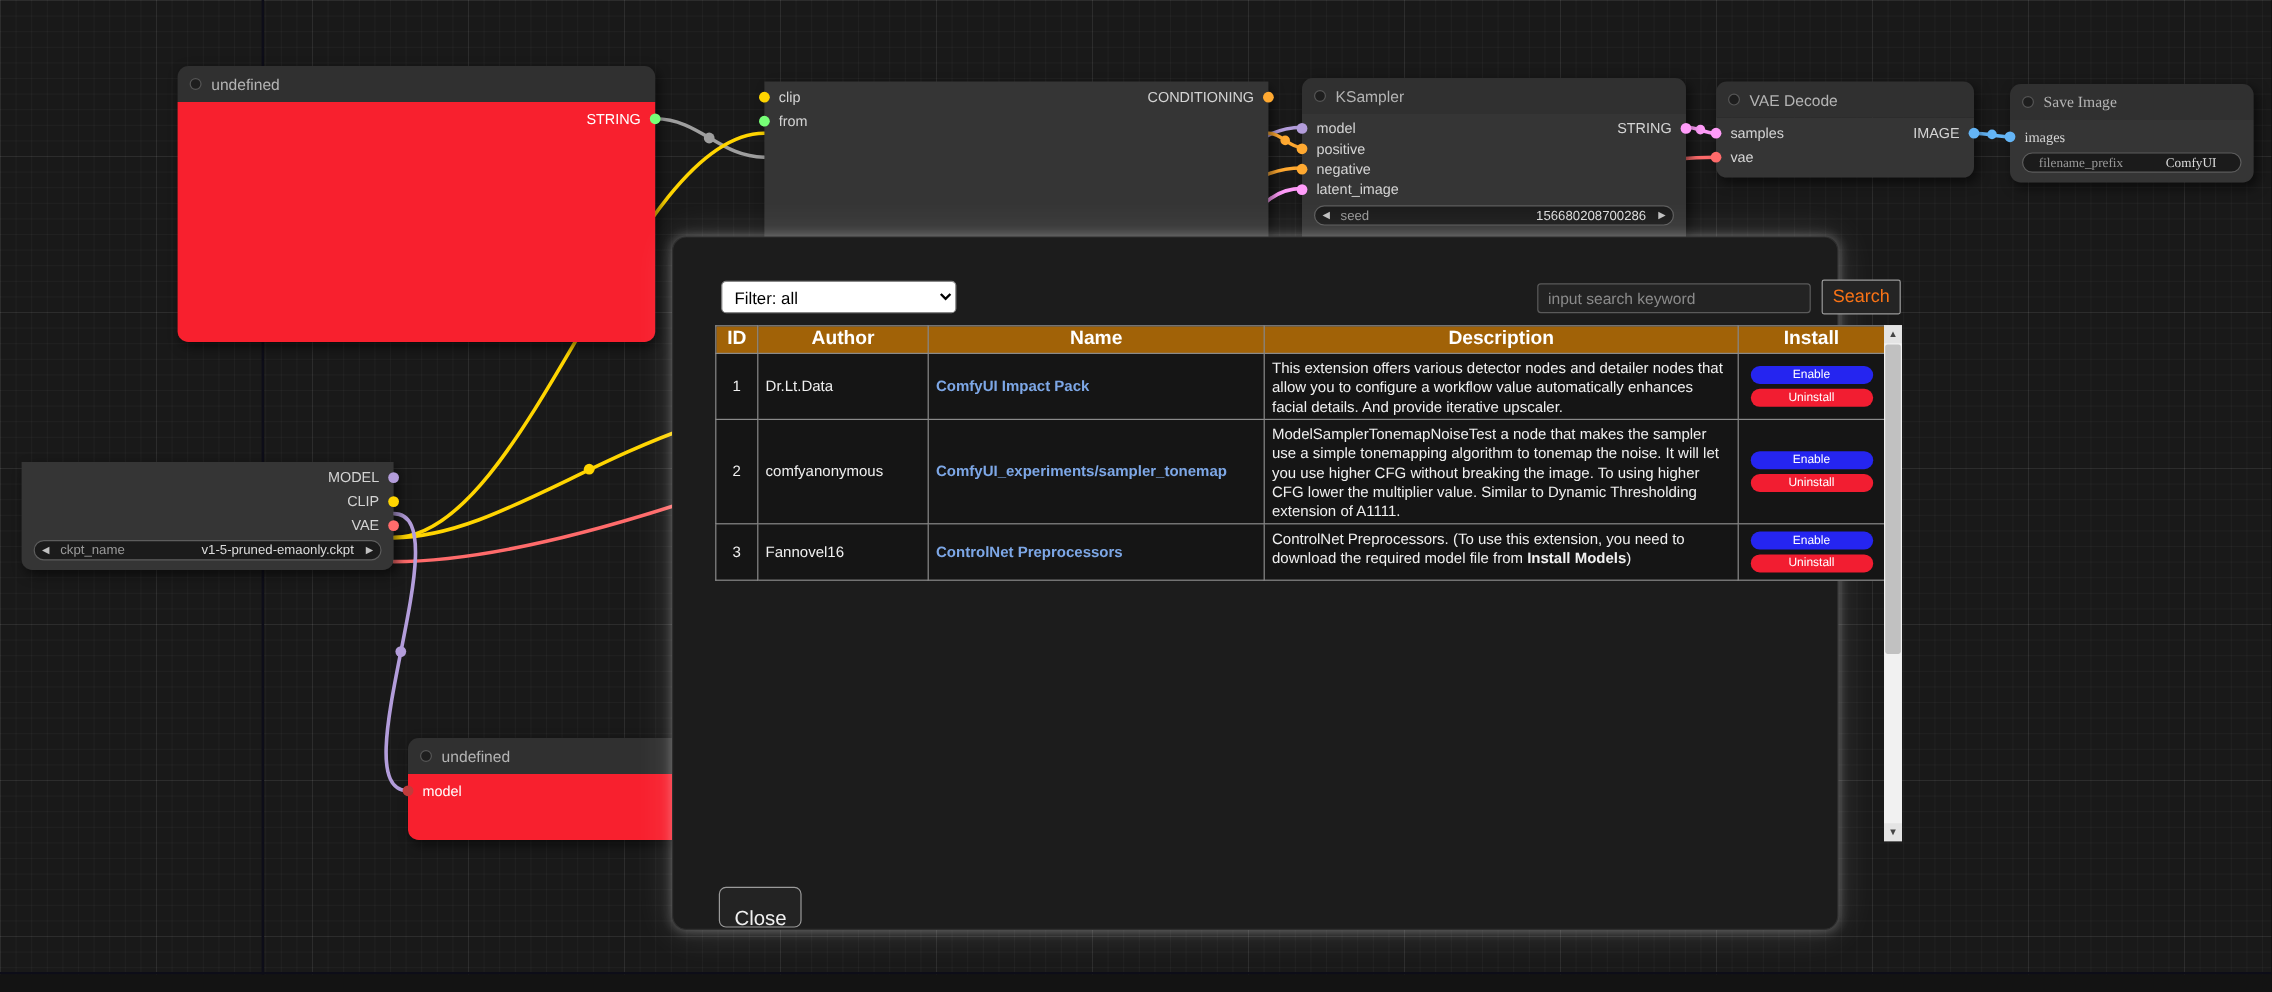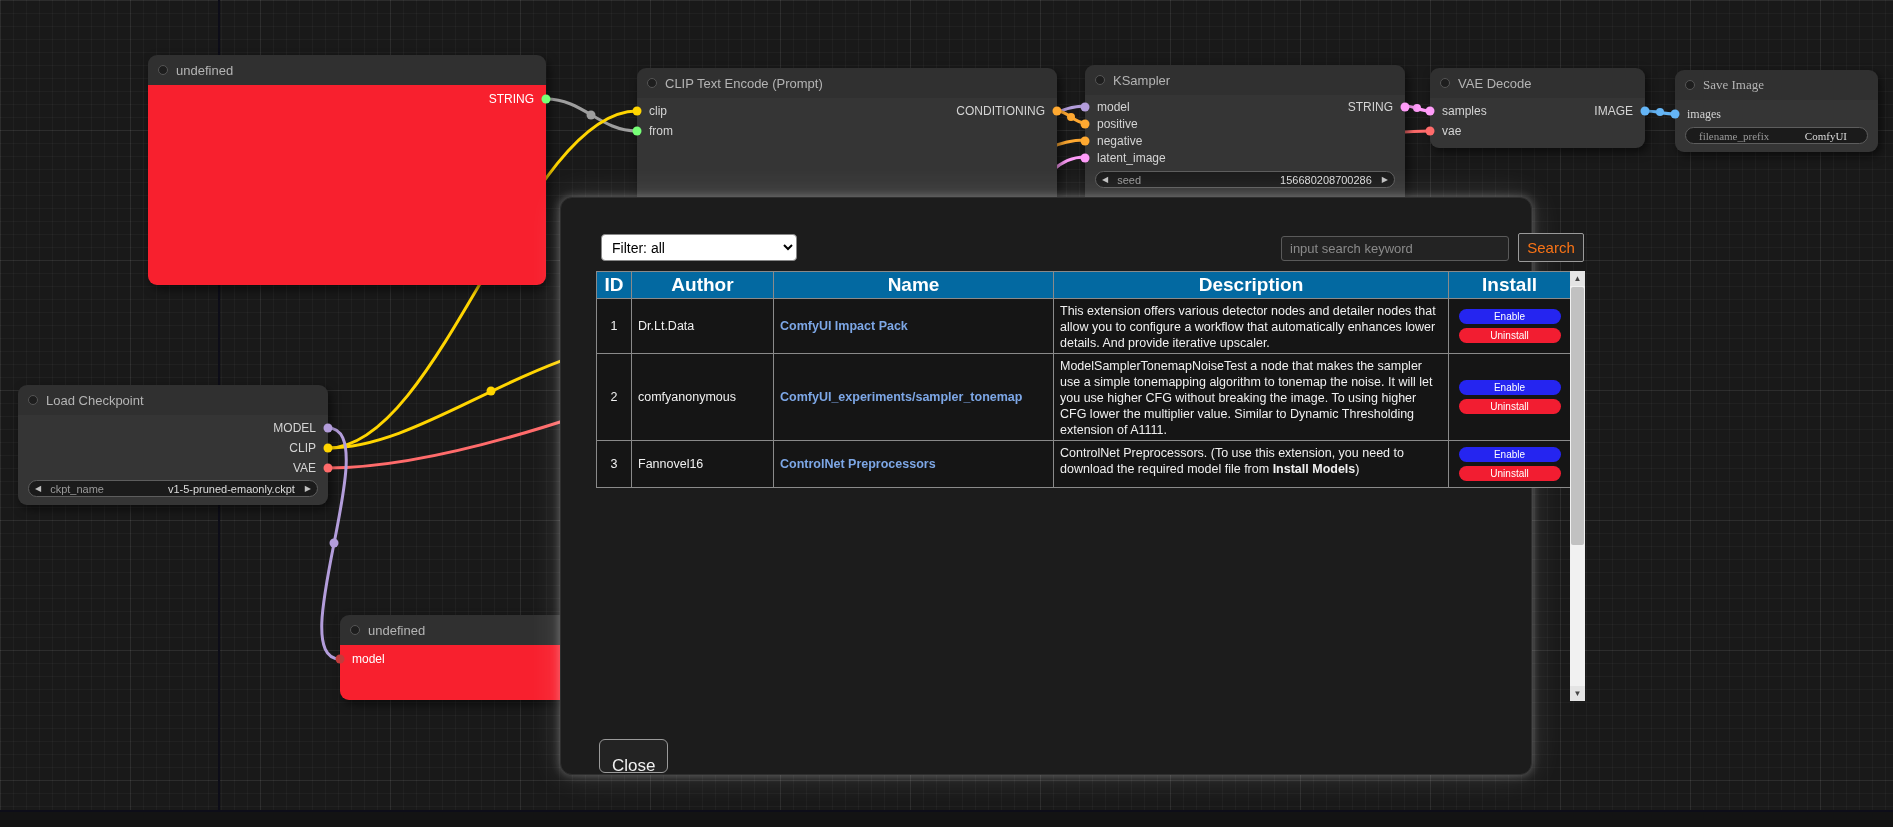--- a/index.html
+++ b/index.html
@@ -57,21 +57,21 @@
     background:#232323; border:1px solid #5a5a5a; border-radius:3px; color:#e6e6e6;
     font-size:13px; padding:0 8px; font-family:inherit; }
   .search-input::placeholder { color:#8a8a8a; }
   .search-btn { position:absolute; left:957px; top:35px; width:66px; height:29px;
     background:#242424; border:1px solid #9a9a9a; border-radius:2px; color:#f97316;
     font-size:15px; font-family:inherit; cursor:pointer; }
 
   .table-wrap { position:absolute; left:35px; top:73px; width:989px; height:430px; }
   table.ext-table { border-collapse:collapse; table-layout:fixed; width:974px;
     background:#151515; color:#f0f0f0; font-size:12.5px; }
-  .ext-table th { background:#0369a1; color:#fff; font-weight:bold; font-size:19px;
+  .ext-table th { background:#a16207; color:#fff; font-weight:bold; font-size:16px;
     border:1px solid #8a8a8a; padding:2px 4px; text-align:center; }
   .ext-table td { border:1px solid #8a8a8a; padding:2px 6px; vertical-align:middle; }
   td.c-id { text-align:center; }
   td.c-desc { vertical-align:top; line-height:16px; padding-top:4px; }
   a.ext-link { color:#7da7e6; font-weight:bold; text-decoration:none; }
   td.c-install { text-align:center; }
   .btn-install { display:block; width:102px; margin:4px auto; border:none; border-radius:8px;
     color:#fff; font-size:10px; padding:2px 0; cursor:pointer; font-family:inherit; }
   .btn-enable { background:#2525f0; }
   .btn-uninstall { background:#f21d31; }
@@ -128,24 +128,20 @@
     </div>
     <div class="node-body error" style="height:200px;">
       <div class="slot-row h22">
         <span class="out-label" style="color:#fff;">STRING</span>
         <span class="slot-dot out" style="background:#77ff77;"></span>
       </div>
     </div>
   </div>
 
   <div class="node" style="left:637px; top:68px; width:420px;">
-    <div class="node-title">
-      <span class="collapse-dot"></span>
-      <span>CLIP Text Encode (Prompt)</span>
-    </div>
     <div class="node-body" style="height:150px;">
       <div class="slot-row">
         <span class="slot-dot in" style="background:#ffd500;"></span>
         <span class="in-label">clip</span>
         <span class="out-label">CONDITIONING</span>
         <span class="slot-dot out" style="background:#ffa931;"></span>
       </div>
       <div class="slot-row">
         <span class="slot-dot in" style="background:#77ff77;"></span>
         <span class="in-label">from</span>
@@ -216,24 +212,20 @@
         <span class="in-label">images</span>
       </div>
       <div class="widget no-arrows" style="margin-top:2px;">
         <span class="w-name">filename_prefix</span>
         <span class="w-value pad-r">ComfyUI</span>
       </div>
     </div>
   </div>
 
   <div class="node" style="left:18px; top:385px; width:310px;">
-    <div class="node-title">
-      <span class="collapse-dot"></span>
-      <span>Load Checkpoint</span>
-    </div>
     <div class="node-body" style="height:90px;">
       <div class="slot-row">
         <span class="out-label">MODEL</span>
         <span class="slot-dot out" style="background:#b39ddb;"></span>
       </div>
       <div class="slot-row">
         <span class="out-label">CLIP</span>
         <span class="slot-dot out" style="background:#ffd500;"></span>
       </div>
       <div class="slot-row">
@@ -285,21 +277,21 @@
             <th>Name</th>
             <th>Description</th>
             <th>Install</th>
           </tr>
         </thead>
         <tbody>
           <tr>
             <td class="c-id">1</td>
             <td>Dr.Lt.Data</td>
             <td><a href="#" class="ext-link">ComfyUI Impact Pack</a></td>
-            <td class="c-desc"><span>This extension offers various detector nodes and detailer nodes that allow you to configure a workflow that automatically enhances lower details. And provide iterative upscaler.</span><b></b><span></span></td>
+            <td class="c-desc"><span>This extension offers various detector nodes and detailer nodes that allow you to configure a workflow value automatically enhances facial details. And provide iterative upscaler.</span><b></b><span></span></td>
             <td class="c-install">
               <button class="btn-install btn-enable">Enable</button>
               <button class="btn-install btn-uninstall">Uninstall</button>
             </td>
           </tr>
           <tr>
             <td class="c-id">2</td>
             <td>comfyanonymous</td>
             <td><a href="#" class="ext-link">ComfyUI_experiments/sampler_tonemap</a></td>
             <td class="c-desc"><span>ModelSamplerTonemapNoiseTest a node that makes the sampler use a simple tonemapping algorithm to tonemap the noise. It will let you use higher CFG without breaking the image. To using higher CFG lower the multiplier value. Similar to Dynamic Thresholding extension of A1111.</span><b></b><span></span></td>

